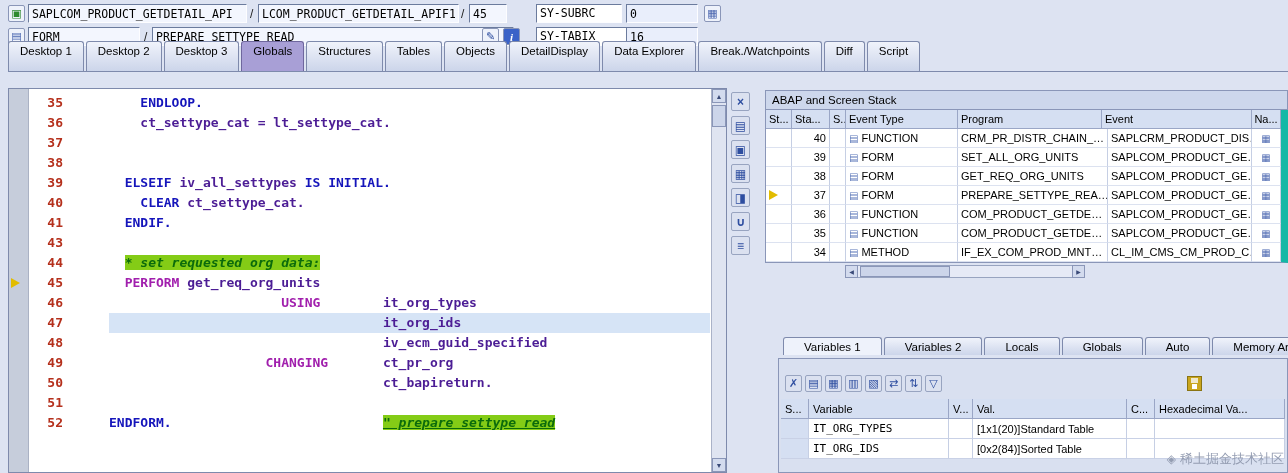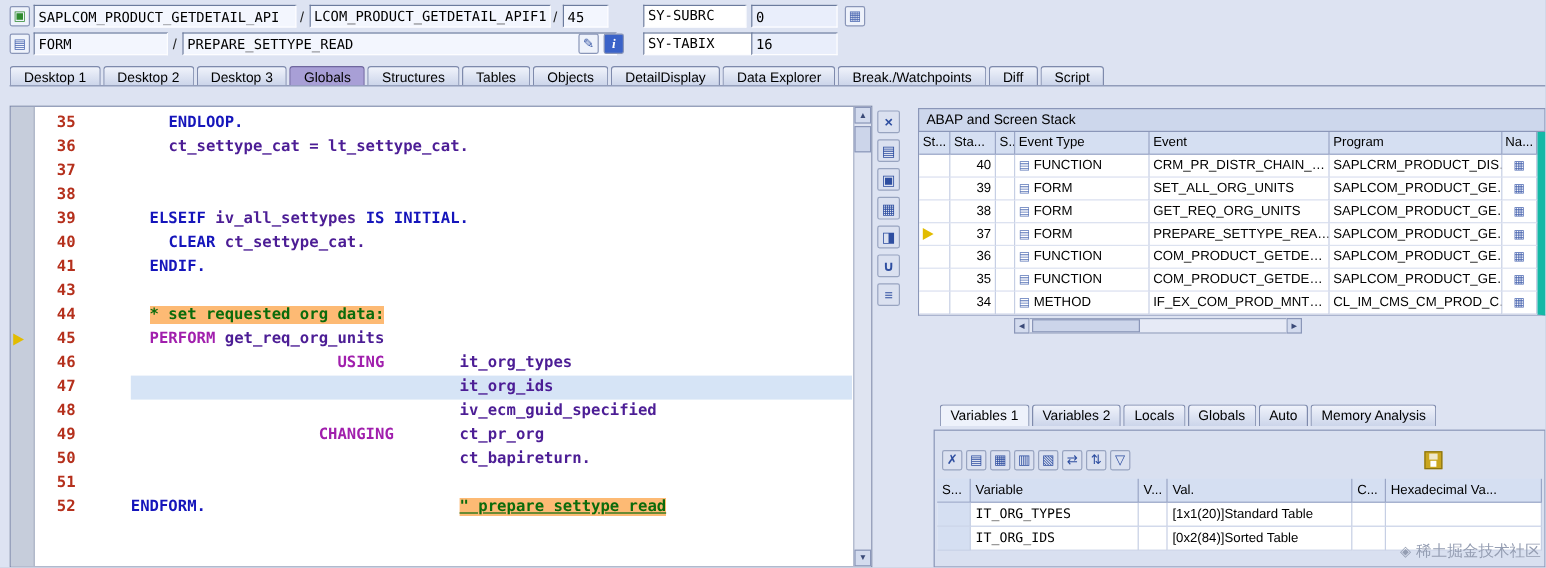--- a/index.html
+++ b/index.html
@@ -13,38 +13,38 @@
        line-height:17px;padding:0 3px;background:#f3f6fe;border:1px solid #6b7b9d;
        border-bottom-color:#fdfdff;border-right-color:#fdfdff;color:#000;}
   .fld-val{background:#e9eefb;}
   .slash{position:absolute;top:3px;font-size:12px;color:#222;}
   .mini-ico{position:absolute;width:17px;height:17px;top:1px;border:1px solid #8a96b8;background:#eef2fb;
         display:flex;align-items:center;justify-content:center;font-size:11px;border-radius:2px;}
   .info-ico{background:#3a62c8;color:#fff;font-style:italic;font-weight:bold;font-family:"Liberation Serif",serif;}
   
   .tabstrip{position:absolute;left:8px;right:0;top:51px;height:21px;display:flex;gap:2px;
             border-bottom:1px solid #7e8aac;align-items:flex-end;}
-  .tab{padding:3px 11px 0;font-size:11.5px;background:linear-gradient(#f0f3fb,#ccd5ea);
+  .tab{padding:3px 11px 14px;font-size:11.5px;background:linear-gradient(#f0f3fb,#ccd5ea);
        border:1px solid #7e8aac;border-bottom:none;border-radius:3px 3px 0 0;white-space:nowrap;cursor:default;}
   .tab.active{background:#a89fd6;border-color:#6f679e;}
   
   .editor{position:absolute;left:8px;top:88px;width:719px;height:385px;background:#fff;
           border:1px solid #7e8aac;overflow:hidden;}
   .marginstrip{position:absolute;left:0;top:0;bottom:0;width:20px;background:#c6cddb;border-right:1px solid #aab2c4;}
   .codelines{position:absolute;left:0;top:4px;right:16px;}
   .cl{display:flex;height:20px;line-height:20px;white-space:pre;
       font-family:"DejaVu Sans Mono",monospace;font-size:13px;font-weight:bold;}
   .mg{width:20px;flex:none;position:relative;}
   .cur{position:absolute;left:2px;top:5px;width:0;height:0;border-top:5px solid transparent;
        border-bottom:5px solid transparent;border-left:9px solid #e2bc00;}
   .ln{width:80px;flex:none;text-align:right;padding-right:46px;color:#b5301c;}
   .code{flex:1;}
   .code.hl{background:#d6e4f6;}
   .seg.kw{color:#1515bb}.seg.kw2{color:#a11fad}.seg.id,.seg.pl{color:#4c1d95}
-  .seg.cm,.seg.cmu{background:#fdba74;color:#0b6b0b;}
+  .seg.cm,.seg.cmu{background:#84cc16;color:#0b6b0b;font-style:italic;}
   .seg.cmu{text-decoration:underline;}
   .vscroll{position:absolute;right:0;top:0;bottom:0;width:15px;background:#dfe4f1;border-left:1px solid #aab2c8;}
   .sbtn{position:absolute;left:0;width:14px;height:14px;background:#d3dbee;border:1px solid #8a96b8;
         font-size:7px;color:#3a4a78;display:flex;align-items:center;justify-content:center;}
   .sbtn.up{top:0}.sbtn.dn{bottom:0}
   .sbtn.up::before{content:"▲"}.sbtn.dn::before{content:"▼"}
   .vthumb{position:absolute;left:0;top:16px;width:14px;height:22px;background:#ccd5ea;border:1px solid #8a96b8;}
   
   .toolcol{position:absolute;left:731px;top:92px;width:22px;}
   .tool{width:19px;height:19px;margin-bottom:5px;background:#dbe1f0;border:1px solid #98a4c0;border-radius:2px;
@@ -65,21 +65,21 @@
         border-left:9px solid #e2bc00;}
   .tico{color:#5a76b8;font-size:10px;margin-right:3px;}
   .nico{color:#4a66b0;font-size:10px;}
   .hscroll{margin-top:2px;margin-left:80px;width:240px;height:13px;display:flex;}
   .hbtn{width:13px;height:13px;background:#d3dbee;border:1px solid #8a96b8;font-size:6px;color:#3a4a78;
         display:flex;align-items:center;justify-content:center;}
   .htrack{flex:1;background:#e6eaf6;border:1px solid #98a4c0;border-left:none;border-right:none;position:relative;}
   .hthumb{position:absolute;left:2px;top:0;bottom:0;width:90px;background:#ccd5ea;border:1px solid #8a96b8;}
   
   .vtabs{position:absolute;left:783px;top:337px;display:flex;gap:2px;align-items:flex-end;}
-  .vtab{padding:3px 8px 2px;font-size:11.5px;background:linear-gradient(#f0f3fb,#ccd5ea);
+  .vtab{padding:3px 20px 2px;font-size:11.5px;background:linear-gradient(#f0f3fb,#ccd5ea);
         border:1px solid #7e8aac;border-bottom:none;border-radius:3px 3px 0 0;white-space:nowrap;}
   .vtab.active{background:#eef2fb;}
   .varsbody{position:absolute;left:778px;top:358px;width:510px;height:115px;background:#d9e0f0;
             border:1px solid #8a96b8;}
   .vtools{position:absolute;left:6px;top:16px;display:flex;gap:3px;}
   .vtool{width:17px;height:17px;background:#dbe1f0;border:1px solid #98a4c0;border-radius:2px;color:#2e4ea0;
          font-size:11px;display:flex;align-items:center;justify-content:center;}
   .floppy{position:absolute;left:408px;top:17px;width:15px;height:15px;background:#caa61e;border:1px solid #8a7412;}
   .floppy::before{content:"";position:absolute;top:1px;left:3px;right:3px;height:5px;background:#efe8cd;}
   .floppy::after{content:"";position:absolute;bottom:1px;left:4px;right:4px;height:5px;background:#fff;}
@@ -179,22 +179,22 @@
     </div>
 
   <div class="stack">
     <div class="stack-title">ABAP and Screen Stack</div>
     <div class="stacktbl">
       <div class="shead" id="stackhead">
           <span class="sc k0">St...</span>
           <span class="sc k1">Sta...</span>
           <span class="sc k2">S..</span>
           <span class="sc k3">Event Type</span>
+          <span class="sc k5">Program</span>
           <span class="sc k4">Event</span>
-          <span class="sc k5">Program</span>
           <span class="sc k6">Na...</span>
         </div>
       <div id="stackrows">
           <div class="srow">
             <span class="sc k0"></span>
             <span class="sc k1">40</span>
             <span class="sc k2"></span>
             <span class="sc k3">
               <span class="tico">▤</span>
               <span>FUNCTION</span>

